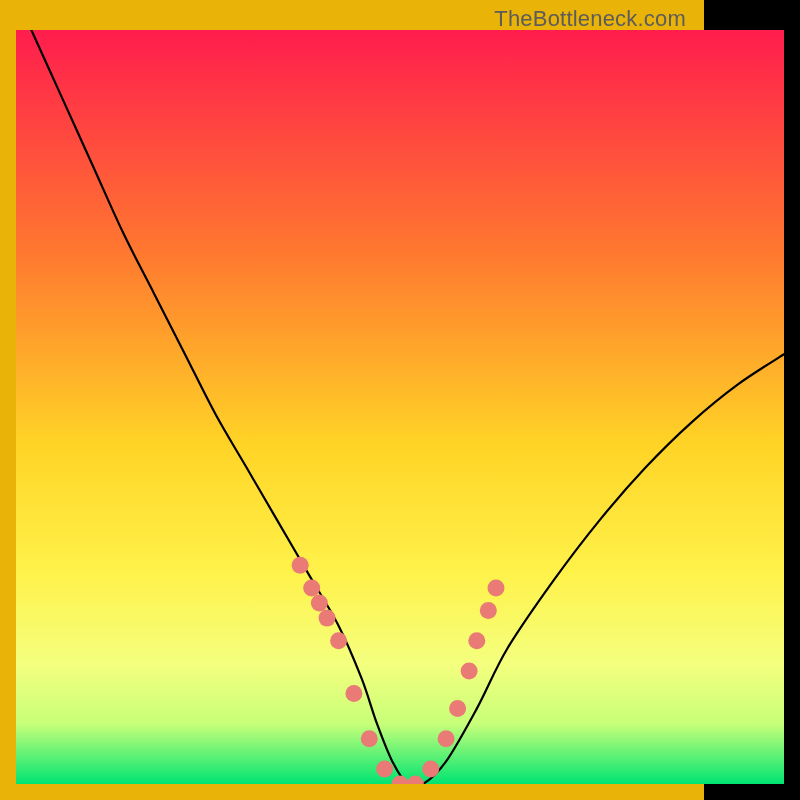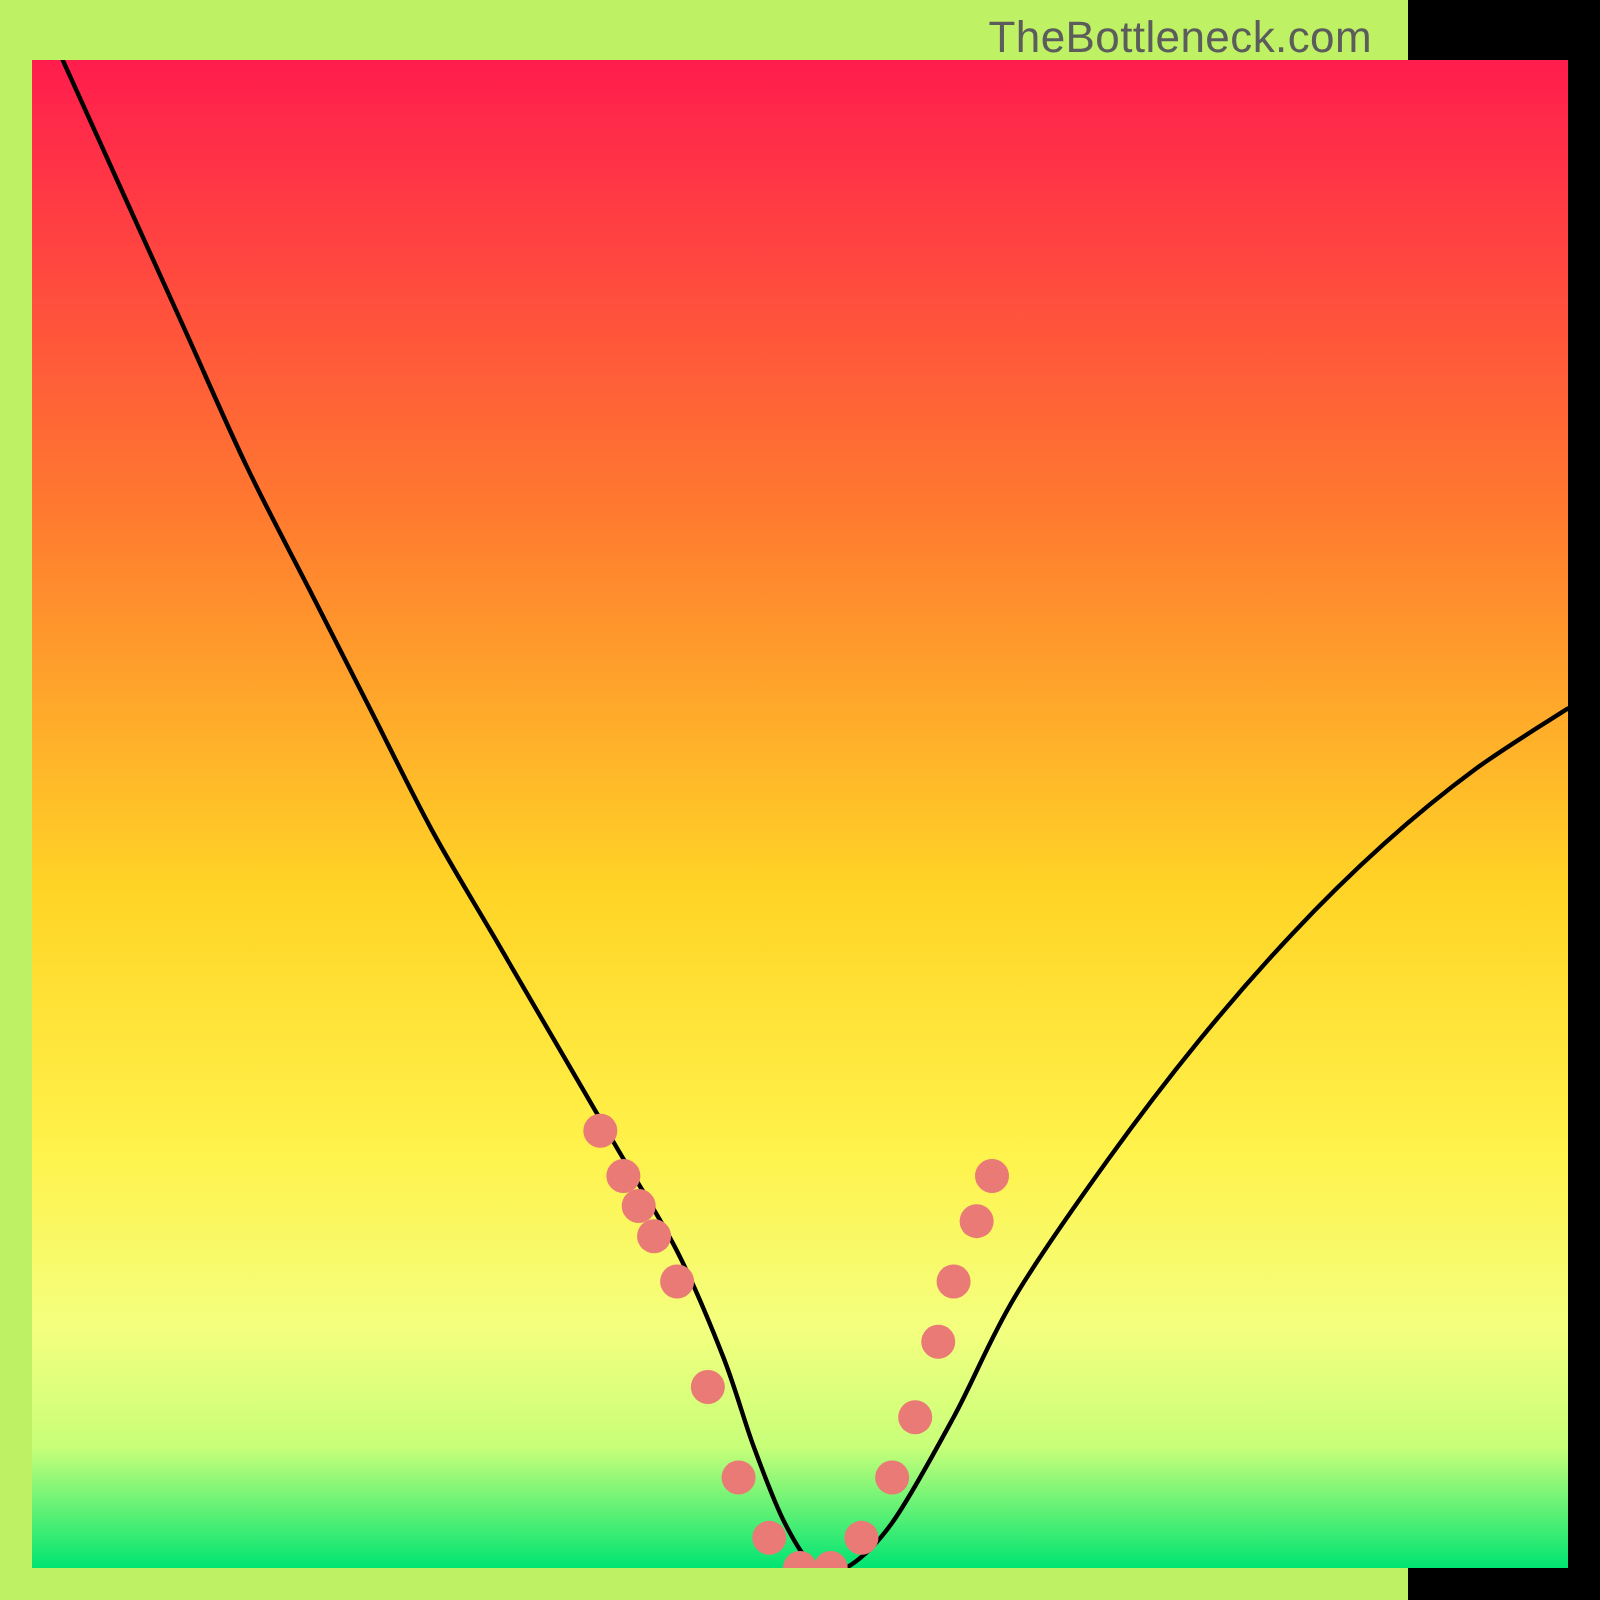--- a/index.html
+++ b/index.html
@@ -10,21 +10,21 @@
     background: #000;
     overflow: hidden;
     font-family: Arial, Helvetica, sans-serif;
   }
   .frame {
     position: absolute;
     left: 0;
     top: 0;
     width: 704px;
     height: 800px;
-    background: #bef264;
+    background: #eab308;
   }
   .plot {
     position: absolute;
     left: 16px;
     top: 30px;
     width: 768px;
     height: 754px;
     overflow: hidden;
   }
   .gradient-bg {

